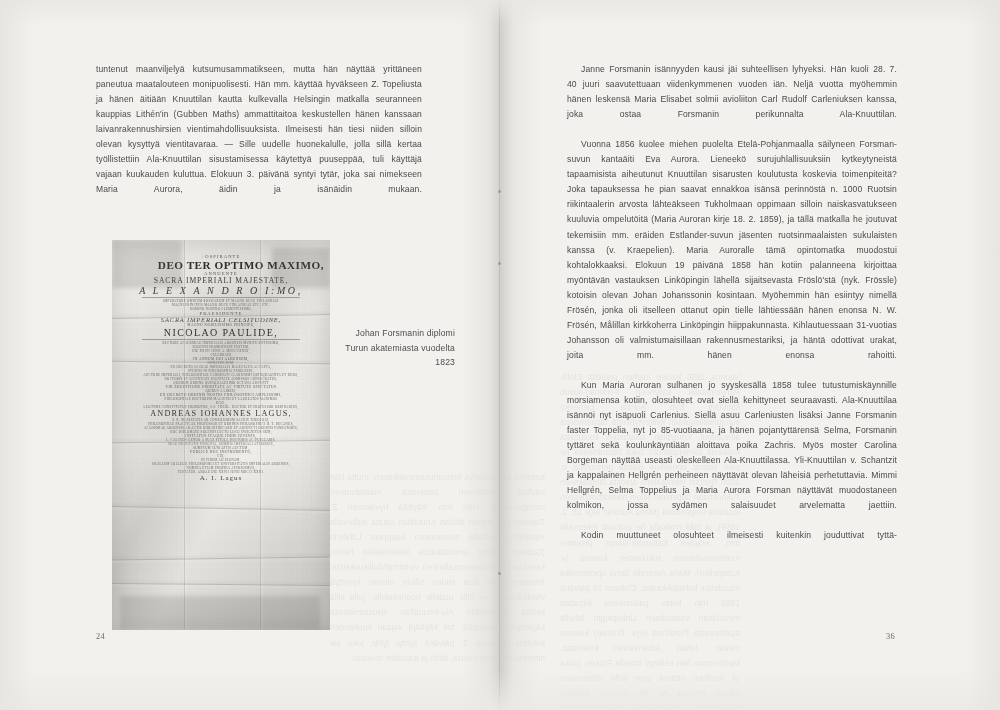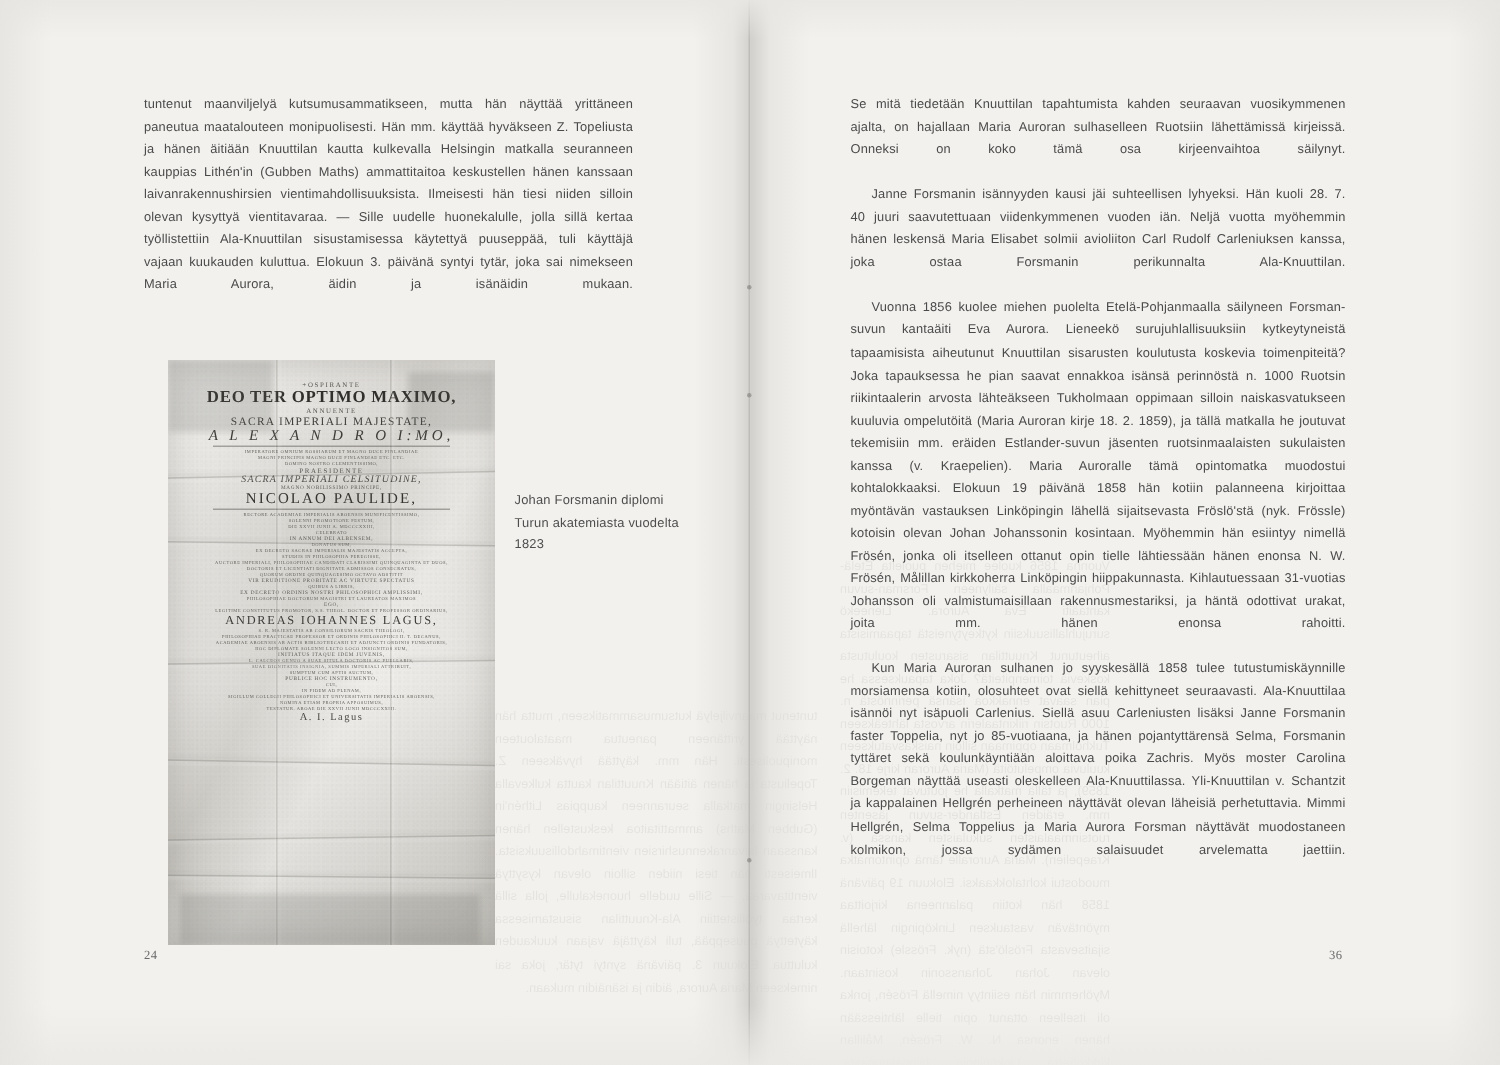--- a/index.html
+++ b/index.html
@@ -150,21 +150,21 @@
     font-family: "Liberation Serif", serif;
     color: #46443f;
     letter-spacing: .4px;
   }
   .doc-body {
     position: absolute;
     left: 6px;
     right: 6px;
     top: 14px;
   }
-  .t-head   { font-size: 11.2px; font-weight: 700; letter-spacing: .5px; color: #2f2e2b; }
+  .t-head   { font-size: 11.2px; font-weight: 700; letter-spacing: .5px; color: #2f2e2b; text-align: right; }
   .t-sub    { font-size: 4.6px;  letter-spacing: 1.1px; color: #57554f; }
   .t-mid    { font-size: 7.6px;  letter-spacing: .9px; color: #3d3c38; }
   .t-name   { font-size: 10px;  letter-spacing: 1.4px; color: #34332f; }
   .t-name2  { font-size: 8.2px;  letter-spacing: 1.2px; color: #3a3935; }
   .t-italic { font-size: 6.6px;  font-style: italic; letter-spacing: .8px; color: #47453f; }
   .t-tiny   { font-size: 3.5px;  letter-spacing: .5px; color: #5d5b55; }
   .t-xtiny  { font-size: 3.0px;  letter-spacing: .4px; color: #65635d; }
   .t-script { font-size: 10px; font-style: italic; letter-spacing: 2.6px; color: #3d3c37; }
   .t-sig    { font-size: 7px; letter-spacing: 1px; color: #4a4944; }
 
@@ -177,20 +177,21 @@
   .figure-caption {
     position: absolute;
     left: 343px;
     top: 326px;
     width: 112px;
     color: #4e4e4e;
     font-size: 8.6px;
     line-height: 14.6px;
     letter-spacing: .15px;
     font-family: "Liberation Sans", sans-serif;
+    text-align: right;
   }
 
   
   .folio {
     position: absolute;
     font-family: Liberation Serif, serif;
     font-size: 8.4px;
     color: #6a6a6a;
     letter-spacing: .3px;
   }
@@ -305,24 +306,24 @@
       <div class="smudge" style="right:0;  top:8px; width:58px; height:40px;"></div>
       <div class="smudge" style="left:8px; bottom:0;width:200px;height:34px;"></div>
 
       <div class="noise"></div>
     </div>
   </div>
 
   <div class="figure-caption">Johan Forsmanin diplomi Turun akatemiasta vuodelta 1823</div>
 
   <div class="column col-right">
-    <p class="noindent">Se mitä tiedetään Knuuttilan tapahtumista kahden seuraavan vuosikymmenen ajalta, on hajallaan Maria Auroran sulhaselleen Ruotsiin lähettämissä kirjeissä. Onneksi on koko tämä osa kirjeenvaihtoa säilynyt.</p>
     <p>Janne Forsmanin isännyyden kausi jäi suhteellisen lyhyeksi. Hän kuoli 28. 7. 40 juuri saavutettuaan viidenkymmenen vuoden iän. Neljä vuotta myöhemmin hänen leskensä Maria Elisabet solmii avioliiton Carl Rudolf Carleniuksen kanssa, joka ostaa Forsmanin perikunnalta Ala-Knuuttilan.</p>
     <p>Vuonna 1856 kuolee miehen puolelta Etelä-Pohjanmaalla säilyneen Forsman-suvun kantaäiti Eva Aurora. Lieneekö surujuhlallisuuksiin kytkeytyneistä tapaamisista aiheutunut Knuuttilan sisarusten koulutusta koskevia toimenpiteitä? Joka tapauksessa he pian saavat ennakkoa isänsä perinnöstä n. 1000 Ruotsin riikintaalerin arvosta lähteäkseen Tukholmaan oppimaan silloin naiskasvatukseen kuuluvia ompelutöitä (Maria Auroran kirje 18. 2. 1859), ja tällä matkalla he joutuvat tekemisiin mm. eräiden Estlander-suvun jäsenten ruotsinmaalaisten sukulaisten kanssa (v. Kraepelien). Maria Auroralle tämä opintomatka muodostui kohtalokkaaksi. Elokuun 19 päivänä 1858 hän kotiin palanneena kirjoittaa myöntävän vastauksen Linköpingin lähellä sijaitsevasta Fröslö'stä (nyk. Frössle) kotoisin olevan Johan Johanssonin kosintaan. Myöhemmin hän esiintyy nimellä Frösén, jonka oli itselleen ottanut opin tielle lähtiessään hänen enonsa N. W. Frösén, Målillan kirkkoherra Linköpingin hiippakunnasta. Kihlautuessaan 31-vuotias Johansson oli valmistumaisillaan rakennusmestariksi, ja häntä odottivat urakat, joita mm. hänen enonsa rahoitti.</p>
     <p>Kun Maria Auroran sulhanen jo syyskesällä 1858 tulee tutustumiskäynnille morsiamensa kotiin, olosuhteet ovat siellä kehittyneet seuraavasti. Ala-Knuuttilaa isännöi nyt isäpuoli Carlenius. Siellä asuu Carleniusten lisäksi Janne Forsmanin faster Toppelia, nyt jo 85-vuotiaana, ja hänen pojantyttärensä Selma, Forsmanin tyttäret sekä koulunkäyntiään aloittava poika Zachris. Myös moster Carolina Borgeman näyttää useasti oleskelleen Ala-Knuuttilassa. Yli-Knuuttilan v. Schantzit ja kappalainen Hellgrén perheineen näyttävät olevan läheisiä perhetuttavia. Mimmi Hellgrén, Selma Toppelius ja Maria Aurora Forsman näyttävät muodostaneen kolmikon, jossa sydämen salaisuudet arvelematta jaettiin.</p>
+    <p>Kodin muuttuneet olosuhteet ilmeisesti kuitenkin jouduttivat tyttä-</p>
   </div>
 
   <div class="folio folio-left">24</div>
   <div class="folio folio-right">36</div>
 
   <div class="gutter"></div>
   <div class="gutter-line"></div>
   <div class="thread" style="top:190px;"></div>
   <div class="thread" style="top:262px;"></div>
   <div class="thread" style="top:572px;"></div>

